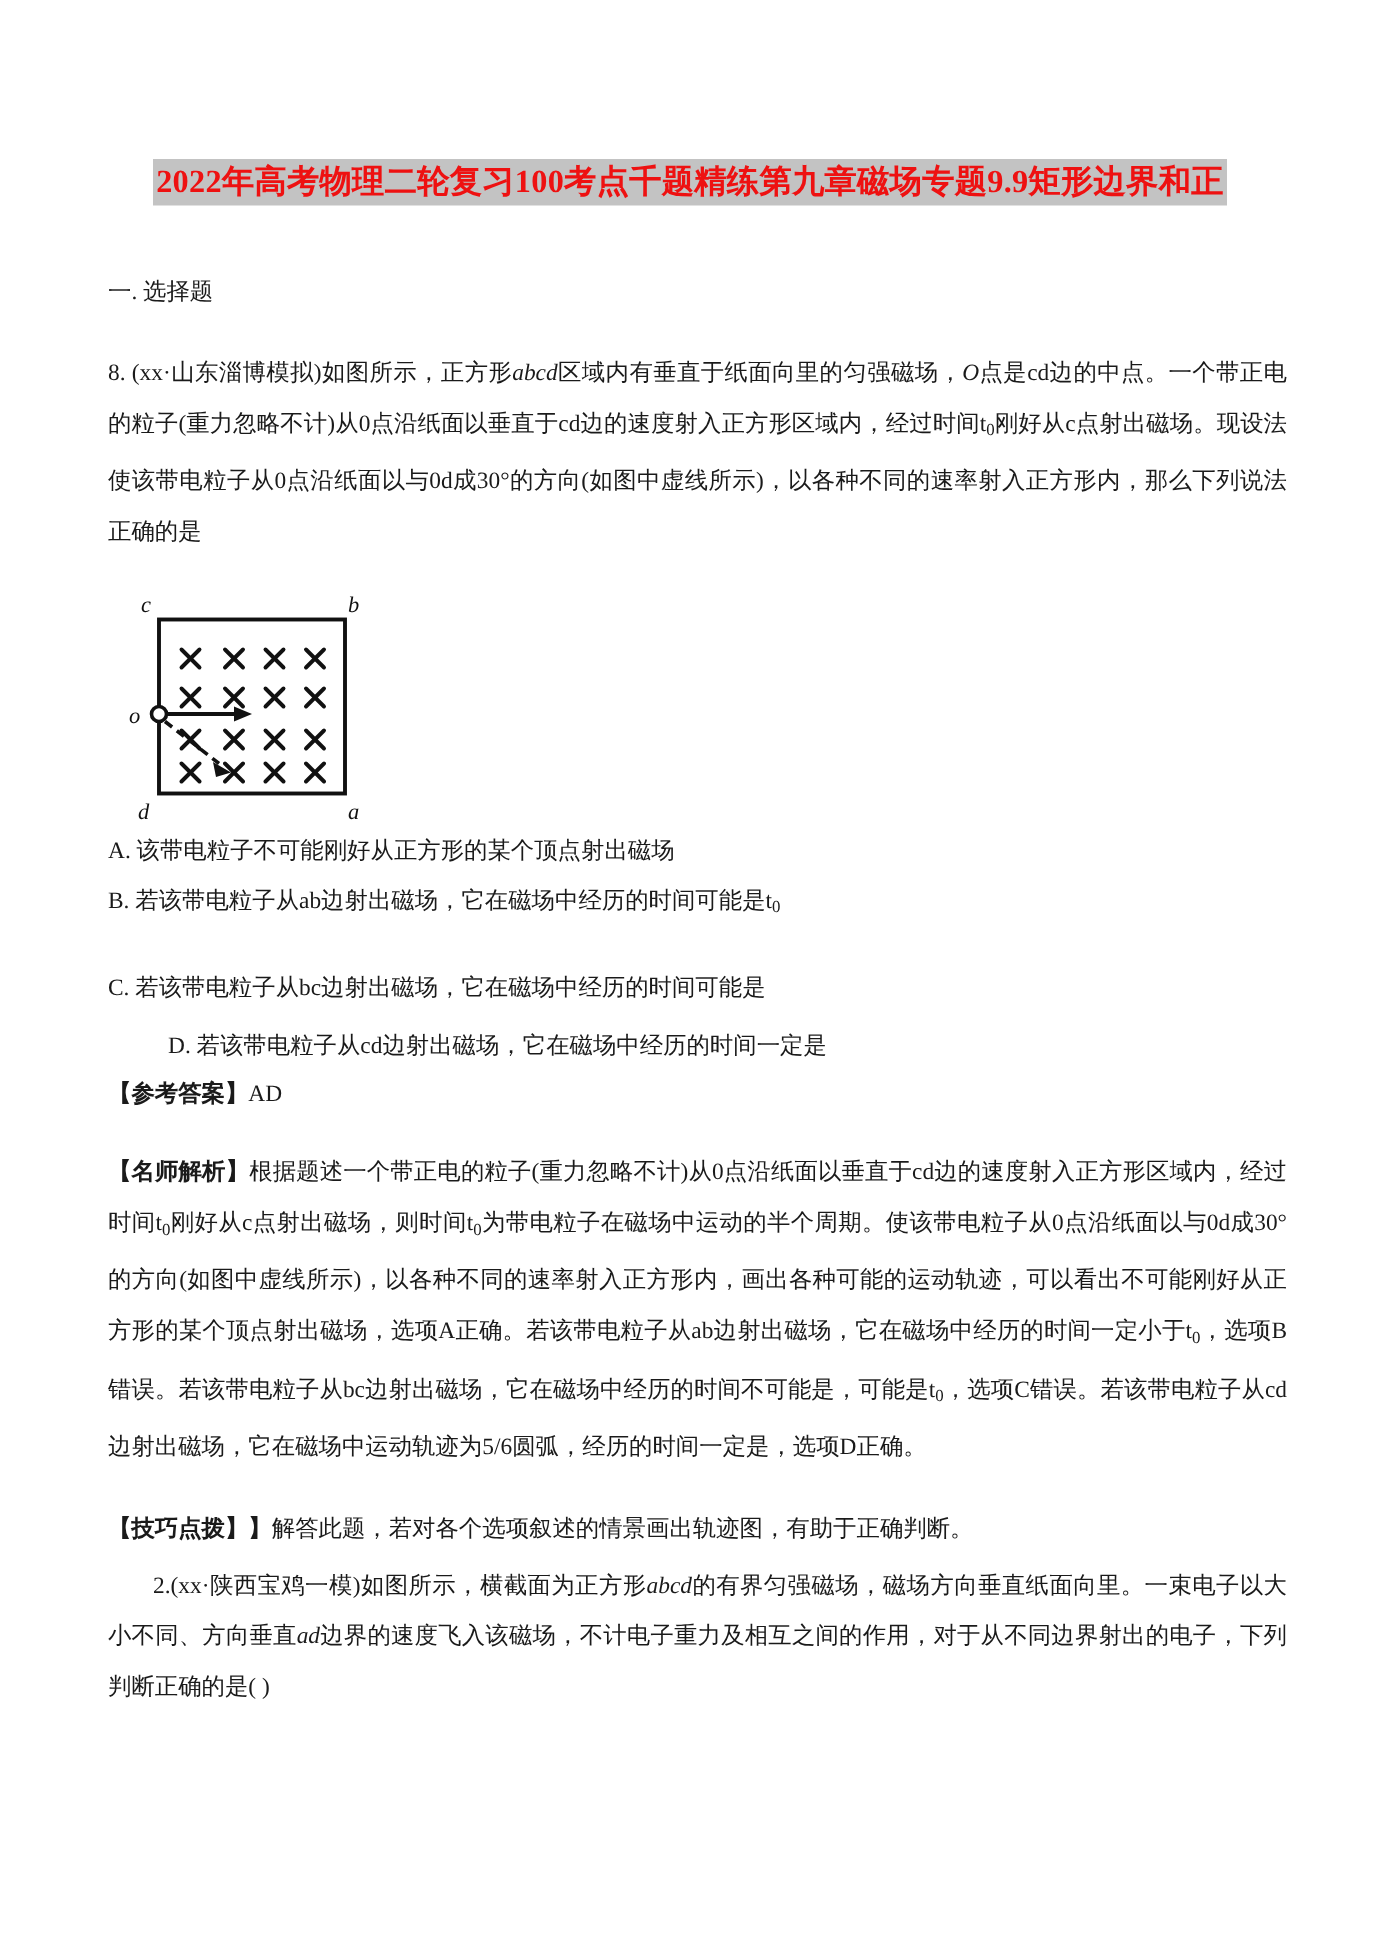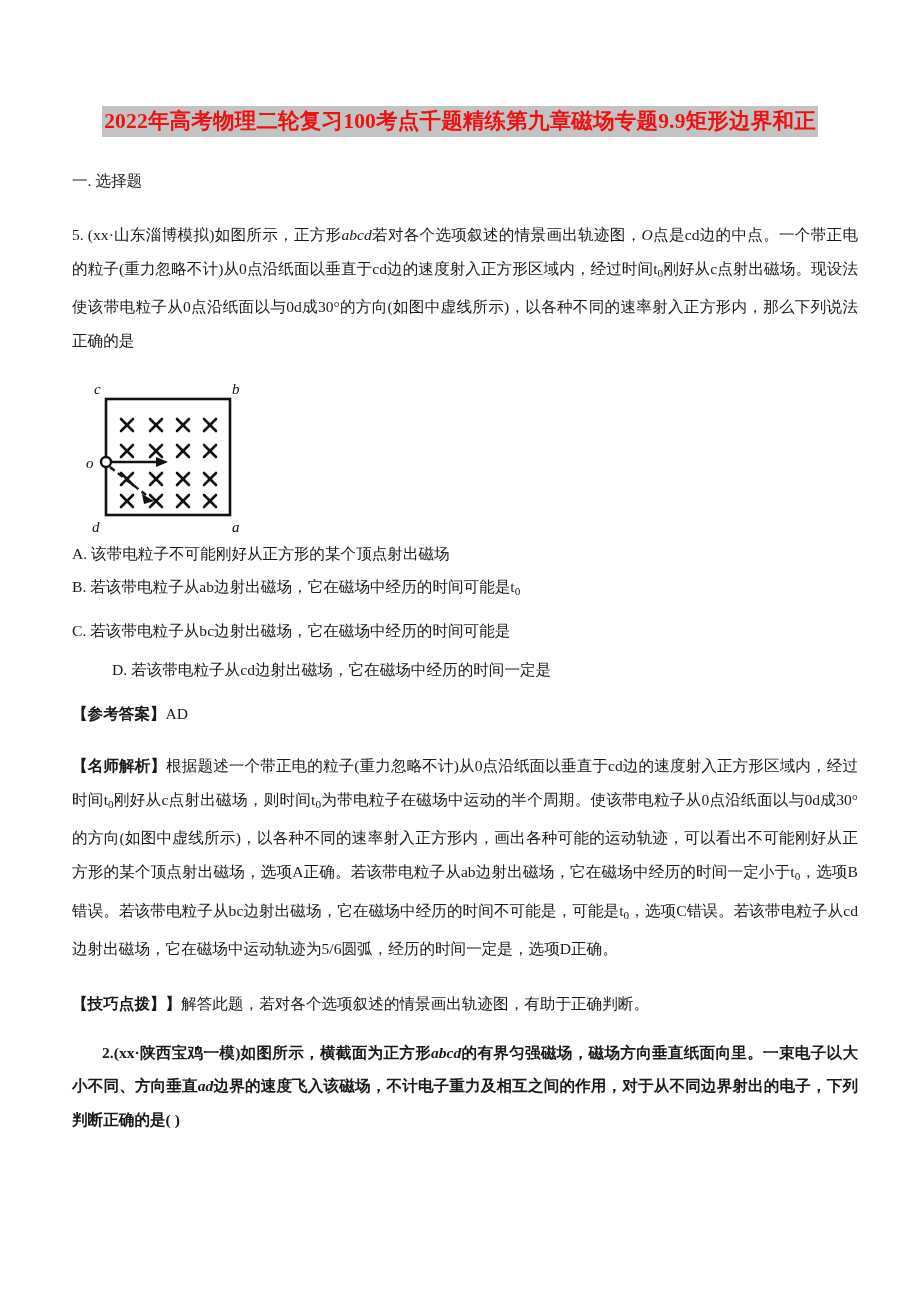--- a/index.html
+++ b/index.html
@@ -51,51 +51,49 @@
     margin: 0 62px 0 72px;
     font-size: 15.6px;
   }
   p {
     margin: 0;
     text-align: justify;
     text-justify: inter-ideograph;
     line-height: 33px;
   }
   .section-head {
-    margin-top: 24px;
+    margin-top: 38px;
     line-height: 30px;
   }
   .q-stem {
     margin-top: 22px;
     line-height: 33.5px;
   }
   .opt {
     line-height: 33px;
   }
   .opt-a { }
   .opt-b { }
-  .opt-c { margin-top: 6px; }
+  .opt-c { margin-top: 20px; }
   .opt-d { margin-top: 6px; margin-left: 40px; }
   .ans {
-    margin-top: 12px;
     line-height: 31px;
   }
   .expl {
     margin-top: 20px;
     line-height: 33.5px;
   }
   .tip {
     margin-top: 22px;
     line-height: 31px;
   }
   .q2 {
-    margin-top: 17px;
+    margin-top: 6px;
     line-height: 33.5px;
     text-indent: 30px;
-    font-weight: bold;
   }
   .ital { font-style: italic; }
   .sub {
     font-size: 0.72em;
     vertical-align: -0.28em;
   }
   .brk { font-weight: 700; }
 
   
   .figure {
@@ -112,21 +110,21 @@
 
   <div class="title-block">
     <span class="title-line"><span class="hl">2022年高考物理二轮复习100考点千题精练第九章磁场专题9.9矩形边界和正</span></span>
   </div>
 
   <div class="content">
 
     <p class="section-head">一. 选择题</p>
 
     <p class="q-stem">
-      <span>5. (xx·山东淄博模拟)如图所示，正方形</span><span class="ital">abcd</span><span>若对各个选项叙述的情景画出轨迹图，</span><span class="ital">O</span><span>点是cd边的中点。一个带正电的粒子(重力忽略不计)从0点沿纸面以垂直于cd边的速度射入正方形区域内，经过时间t</span><span class="sub">0</span><span>刚好从c点射出磁场。现设法使该带电粒子从0点沿纸面以与0d成30°的方向(如图中虚线所示)，以各种不同的速率射入正方形内，那么下列说法正确的是</span>
+      <span>8. (xx·山东淄博模拟)如图所示，正方形</span><span class="ital">abcd</span><span>区域内有垂直于纸面向里的匀强磁场，</span><span class="ital">O</span><span>点是cd边的中点。一个带正电的粒子(重力忽略不计)从0点沿纸面以垂直于cd边的速度射入正方形区域内，经过时间t</span><span class="sub">0</span><span>刚好从c点射出磁场。现设法使该带电粒子从0点沿纸面以与0d成30°的方向(如图中虚线所示)，以各种不同的速率射入正方形内，那么下列说法正确的是</span>
     </p>
 
     <div class="figure">
       <svg width="230" height="160" viewBox="0 0 230 160">
 
         <rect x="34" y="22" width="124" height="116" fill="none" stroke="#111" stroke-width="2.6"></rect>
 
         <g stroke="#111" stroke-width="2.6" stroke-linecap="round">
 
           <g>

